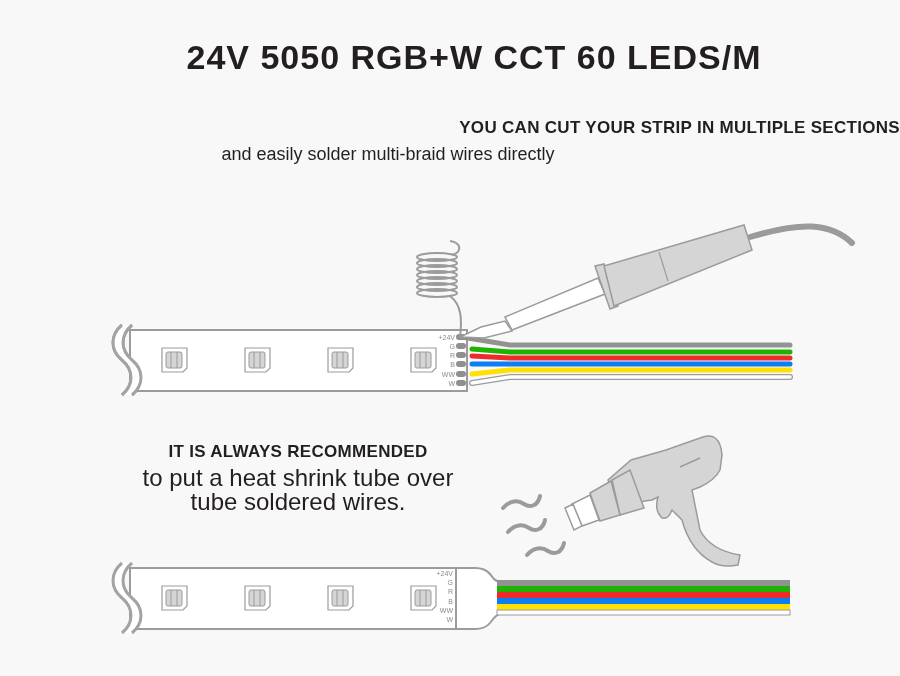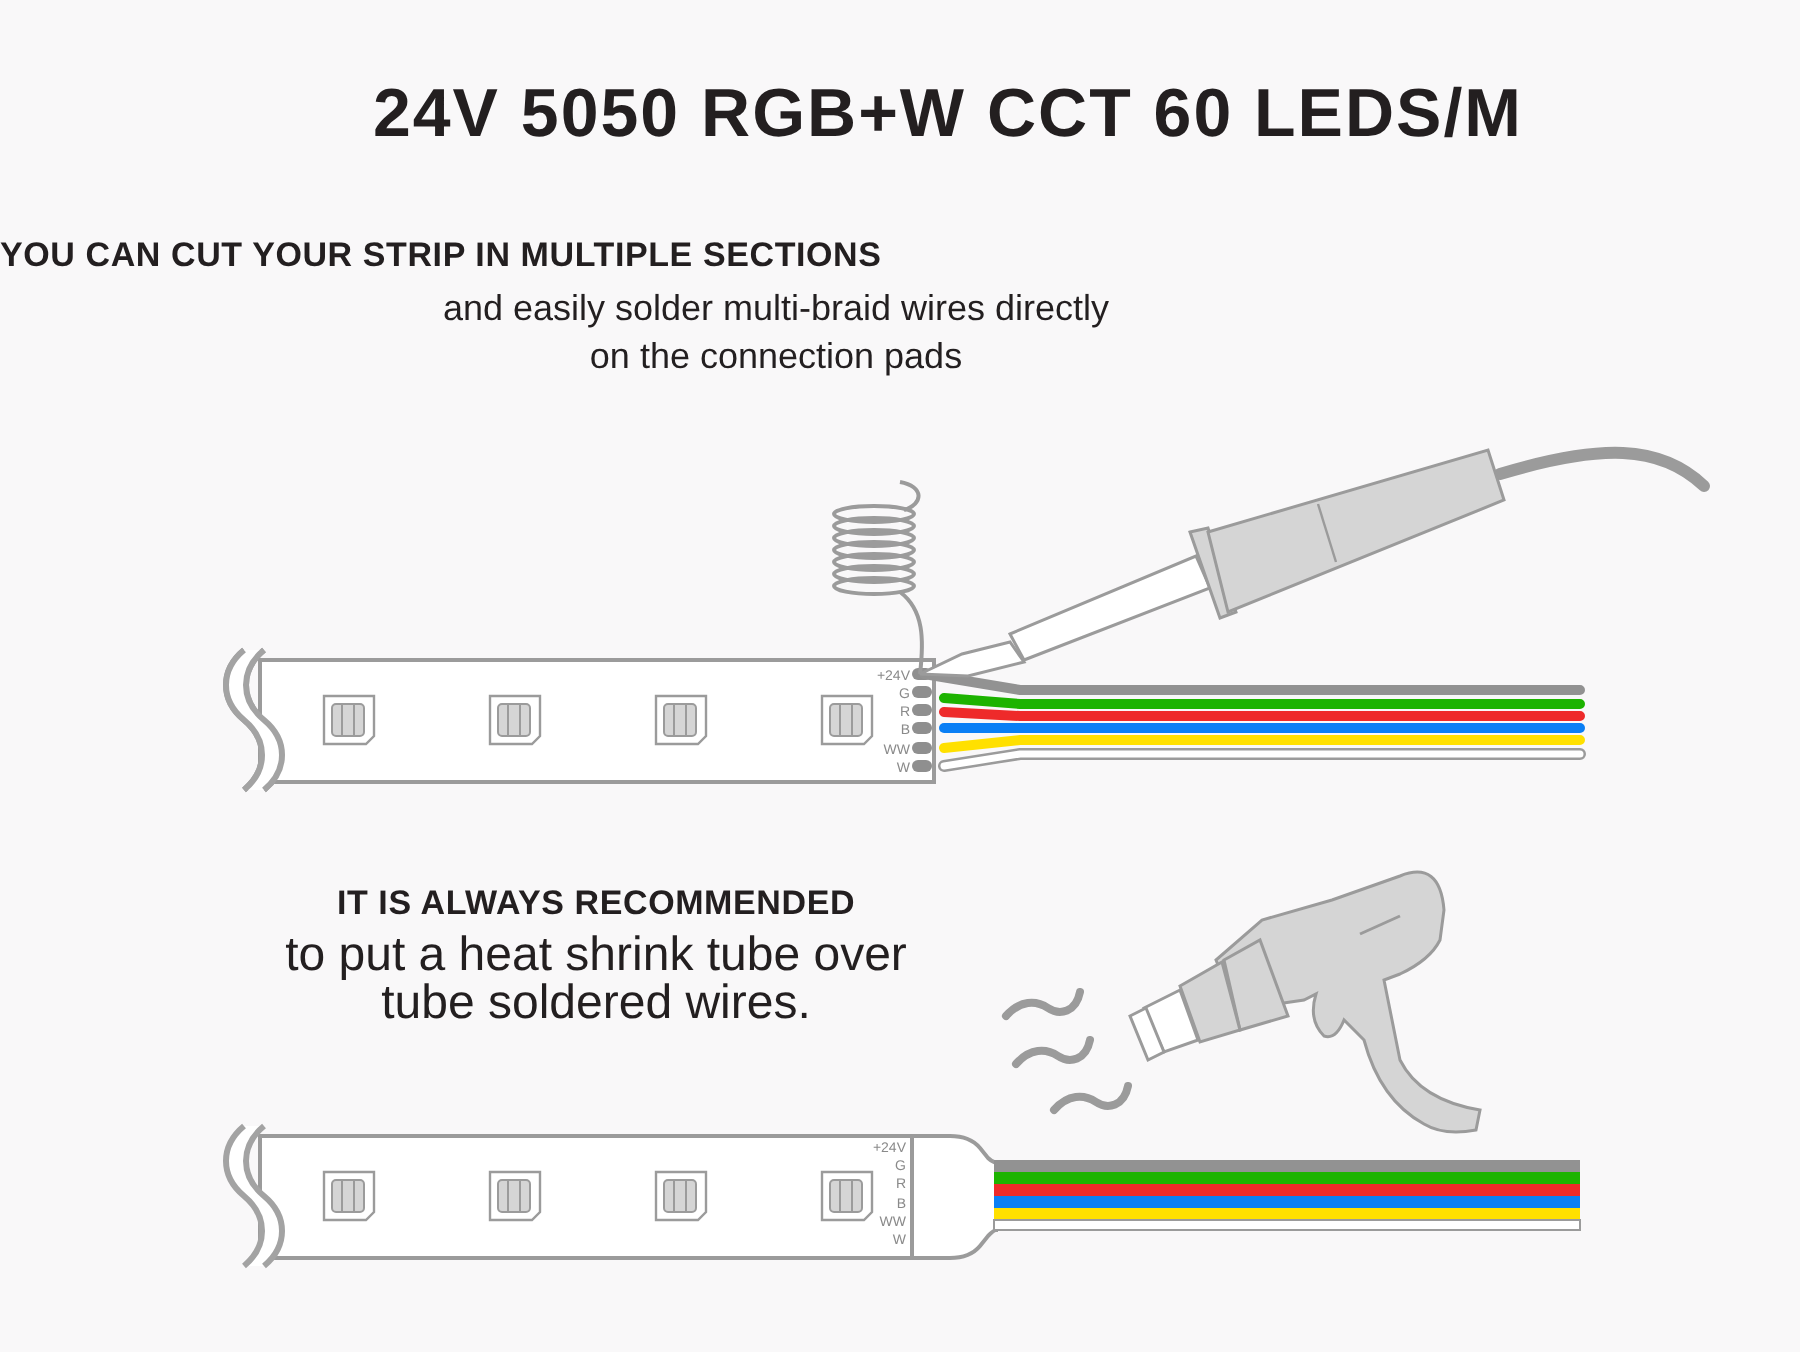--- a/index.html
+++ b/index.html
@@ -1,33 +1,32 @@
 <!DOCTYPE html>
 <html><head>
 <meta charset="utf-8">
 <style>
   html,body{margin:0;padding:0;}
   body{width:900px;height:676px;background:#f9f8f9;position:relative;overflow:hidden;font-family:"Liberation Sans","DejaVu Sans",sans-serif;color:#231f20;}
   .title{position:absolute;left:0;top:38px;width:900px;text-align:center;font-size:34px;font-weight:bold;letter-spacing:1px;color:#231f20;padding-left:24px;}
-  .sec1-head{position:absolute;left:0;top:118px;width:900px;text-align:left;font-size:17px;font-weight:bold;letter-spacing:0.3px;}
+  .sec1-head{position:absolute;left:0;top:118px;width:900px;text-align:right;font-size:17px;font-weight:bold;letter-spacing:0.3px;}
   .sec1-body{position:absolute;left:0;top:142px;width:776px;text-align:center;font-size:18px;line-height:24px;color:#231f20;}
   .sec2-head{position:absolute;left:128px;top:442px;width:340px;text-align:center;font-size:17px;font-weight:bold;letter-spacing:0.3px;}
   .sec2-body{position:absolute;left:128px;top:466px;width:340px;text-align:center;font-size:24px;line-height:24px;}
   svg.art{position:absolute;left:0;top:0;}
   .padlabel{font-family:"Liberation Sans",sans-serif;font-size:7px;fill:#8a8a8a;}
 </style>
 </head>
 <body>
 
 <div class="title">24V 5050 RGB+W CCT 60 LEDS/M</div>
 
 <div class="sec1-head">YOU CAN CUT YOUR STRIP IN MULTIPLE SECTIONS</div>
 <div class="sec1-body">
   <div>and easily solder multi-braid wires directly</div>
-  <div>on the connection pads</div>
 </div>
 
 <div class="sec2-head">IT IS ALWAYS RECOMMENDED</div>
 <div class="sec2-body">
   <div>to put a heat shrink tube over</div>
   <div>tube soldered wires.</div>
 </div>
 
 <svg class="art" width="900" height="676" viewBox="0 0 900 676">
 

